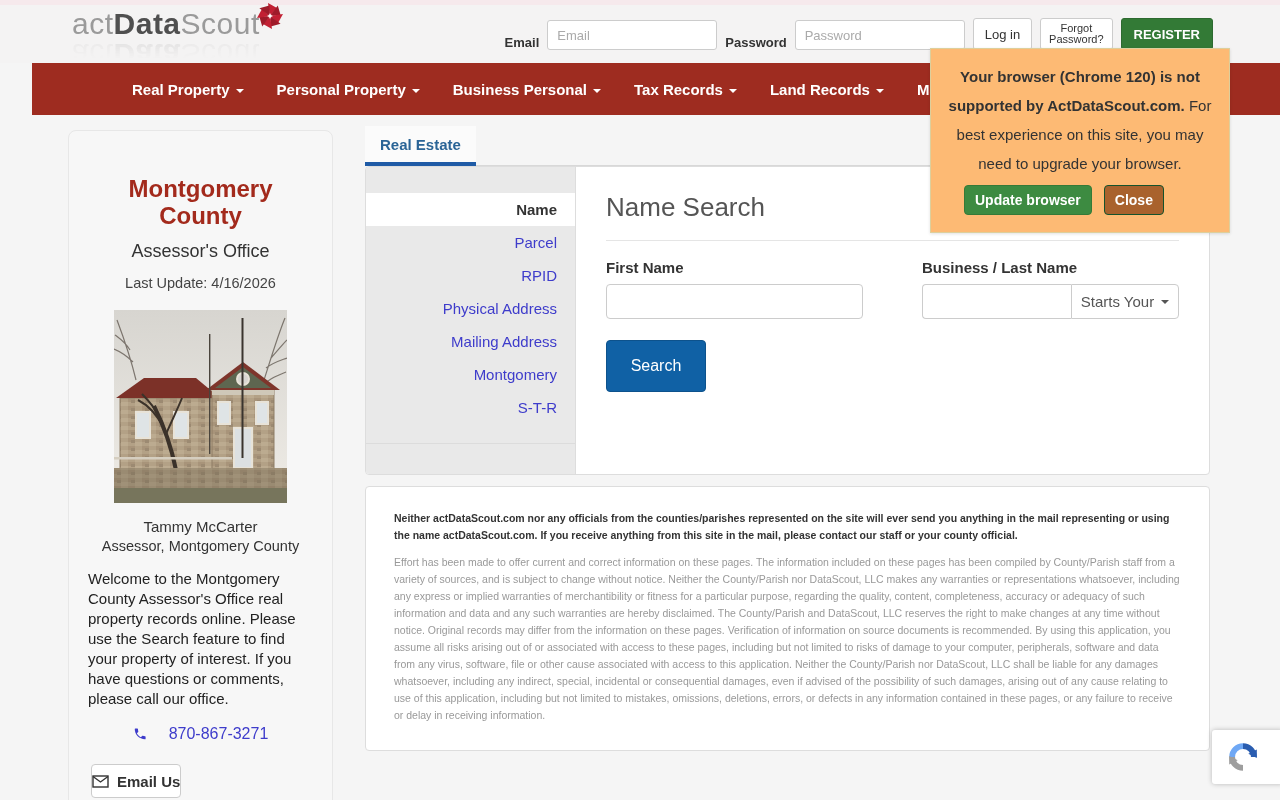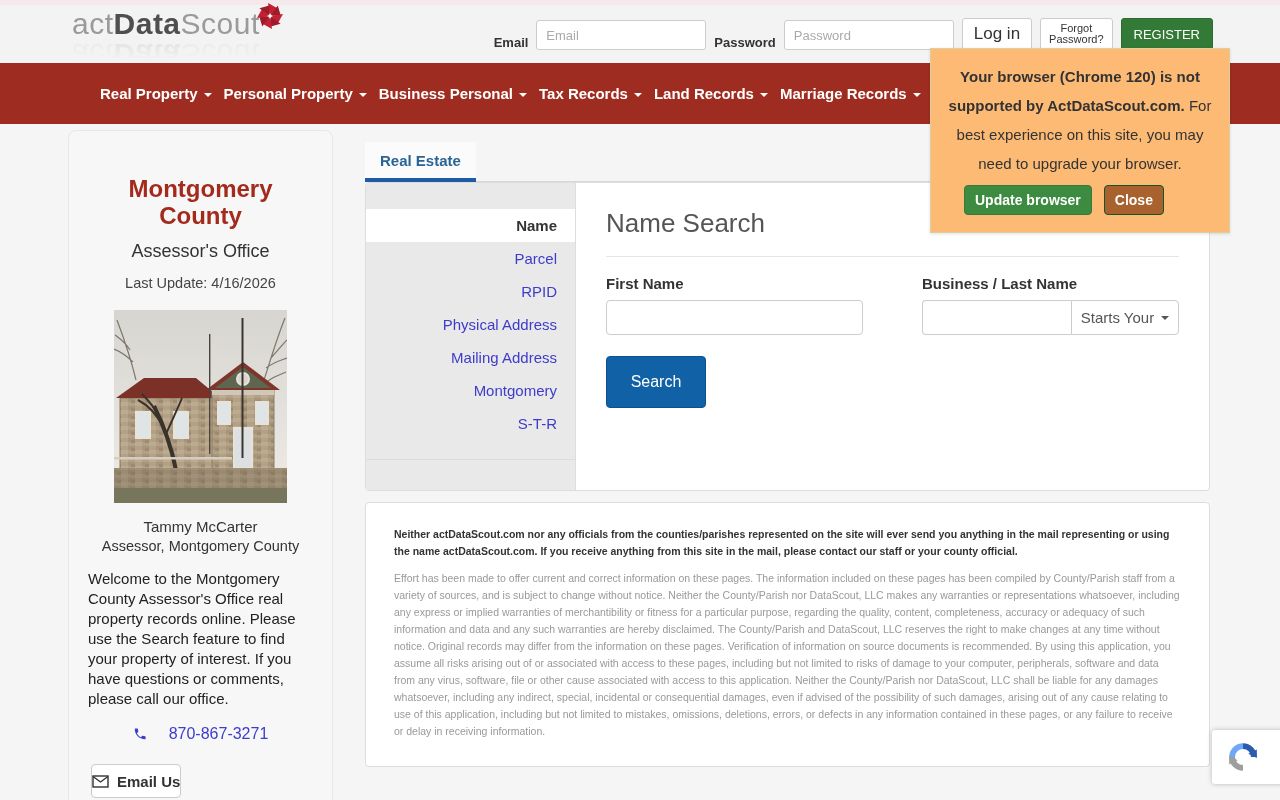--- a/index.html
+++ b/index.html
@@ -13,26 +13,26 @@
   .logo .l1 { color:#9a9a9a; } .logo .l2 { color:#4f4f4f; font-weight:bold; } .logo .l3 { color:#9a9a9a; }
   .logo-wrap { position:relative; display:inline-block; }
   .logo-reflect { position:absolute; left:0; top:30px; transform:scaleY(-1); opacity:.16;
       -webkit-mask-image:linear-gradient(to bottom,transparent 35%,rgba(0,0,0,.8) 100%);
       mask-image:linear-gradient(to bottom,transparent 35%,rgba(0,0,0,.8) 100%); }
   .pinwheel { position:absolute; right:-26px; top:-7px; }
   .login-bar { position:absolute; right:67px; top:13px; display:flex; align-items:flex-end; gap:8px; }
   .login-bar label { font-weight:bold; font-size:13px; color:#333; }
   .login-bar input { width:170px; height:30px; border:1px solid #ccc; border-radius:3px; padding:0 9px; font-size:13px; color:#333; background:#fff; }
   .login-bar input::placeholder { color:#aaa; }
-  .btn-plain { height:32px; background:#fff; border:1px solid #ccc; border-radius:3px; color:#333; font-size:17px; padding:4px 11px; cursor:pointer; }
+  .btn-plain { height:32px; background:#fff; border:1px solid #ccc; border-radius:3px; color:#333; font-size:13px; padding:4px 11px; cursor:pointer; }
   .btn-forgot { font-size:11px; line-height:11px; padding:0 8px; }
-  .btn-register { height:32px; background:#337a36; border:1px solid #2d6a30; border-radius:3px; color:#fff; font-weight:normal; font-size:13px; padding:0 12px; cursor:pointer; }
-
-  
-  .nav { height:61px; background:#9e2c20; display:flex; align-items:center; padding-left:100px; gap:12px; position:relative; }
+  .btn-register { height:32px; background:#337a36; border:1px solid #2d6a30; border-radius:3px; color:#fff; font-weight:bold; font-size:13px; padding:0 12px; cursor:pointer; }
+
+  
+  .nav { height:52px; background:#9e2c20; display:flex; align-items:center; padding-left:100px; gap:33px; position:relative;margin-left:32px; }
   .nav-item { color:#fff; font-weight:bold; font-size:15px; white-space:nowrap; cursor:pointer; }
   .caret { display:inline-block; width:0; height:0; border-left:4px solid transparent; border-right:4px solid transparent; border-top:4px solid #fff; margin-left:6px; vertical-align:middle; }
 
   
   .warn { position:absolute; left:930px; top:48px; width:300px; background:#fdba74; border:1px solid #ddcf9c; z-index:50; padding:13px 16px 17px; box-shadow:0 1px 3px rgba(0,0,0,.12); }
   .warn-text { font-size:15px; line-height:29px; color:#333; text-align:center; }
   .warn-text .b { font-weight:bold; }
   .warn-btns { margin-top:7px; padding-left:17px; display:flex; gap:12px; }
   .btn-update { height:30px; background:#3d8b41; border:1px solid #357a38; border-radius:4px; color:#fff; font-weight:bold; font-size:14px; padding:0 10px; cursor:pointer; }
   .btn-close { height:30px; background:#a9622d; border:1px solid #14532d; border-radius:4px; color:#fff; font-weight:bold; font-size:14px; padding:0 10px; cursor:pointer; }
@@ -44,21 +44,21 @@
   .last-update { margin-top:13px; font-size:14.5px; color:#444; }
   .photo { margin:19px auto 0; width:173px; height:193px; display:block; }
   .assessor-name { margin-top:15px; font-size:15px; font-weight:normal; color:#333; }
   .assessor-title { margin-top:3px; font-size:14.5px; color:#333; }
   .welcome { margin:15px 19px 0; text-align:left; font-size:15px; line-height:20px; color:#222; }
   .phone { margin-top:16px; font-size:16px; color:#3e3ccb; display:inline-flex; align-items:center; gap:22px; cursor:pointer; text-decoration:none;text-align:right; }
   .side-btn { display:flex; align-items:center; justify-content:center; gap:8px; margin:10px 22px 0; height:34px; background:#fff; border:1px solid #ccc; border-radius:4px; font-size:15px; font-weight:bold; color:#333; cursor:pointer; width:auto; }
   .side-btn.first { margin-top:19px; }
 
   
-  .content { position:absolute; left:365px; top:142px; width:845px; }
+  .content { position:absolute; left:365px; top:126px; width:845px; }
   .tab-row { height:40px; border-bottom:1px solid #d8d8d8; }
   .tab { display:inline-block; height:40px; line-height:38px; padding:0 15px; font-size:15px; font-weight:bold; color:#2a6496; background:#fbfbfb; border-bottom:4px solid #1f5ba6; cursor:pointer; }
   .panel { margin-top:0; background:#fff; border:1px solid #ddd; border-radius:4px; height:309px; display:flex; overflow:hidden; }
   .search-col { width:210px; background:#e9e9e9; border-right:1px solid #ddd; padding-top:26px; position:relative; }
   .search-item { display:block; height:33px; line-height:33px; text-align:right; padding-right:18px; font-size:15px; color:#3e3ccb; cursor:pointer; text-decoration:none; }
   .search-item.active { background:#fff; color:#333; font-weight:bold; }
   .col-divider { position:absolute; left:0; right:0; top:276px; border-top:1px solid #dcdcdc; }
   .form-area { flex:1; padding:25px 30px; }
   .form-title { font-size:26px; font-weight:400; color:#555; }
   .form-hr { border:0; border-top:1px solid #e5e5e5; margin-top:17px; }

